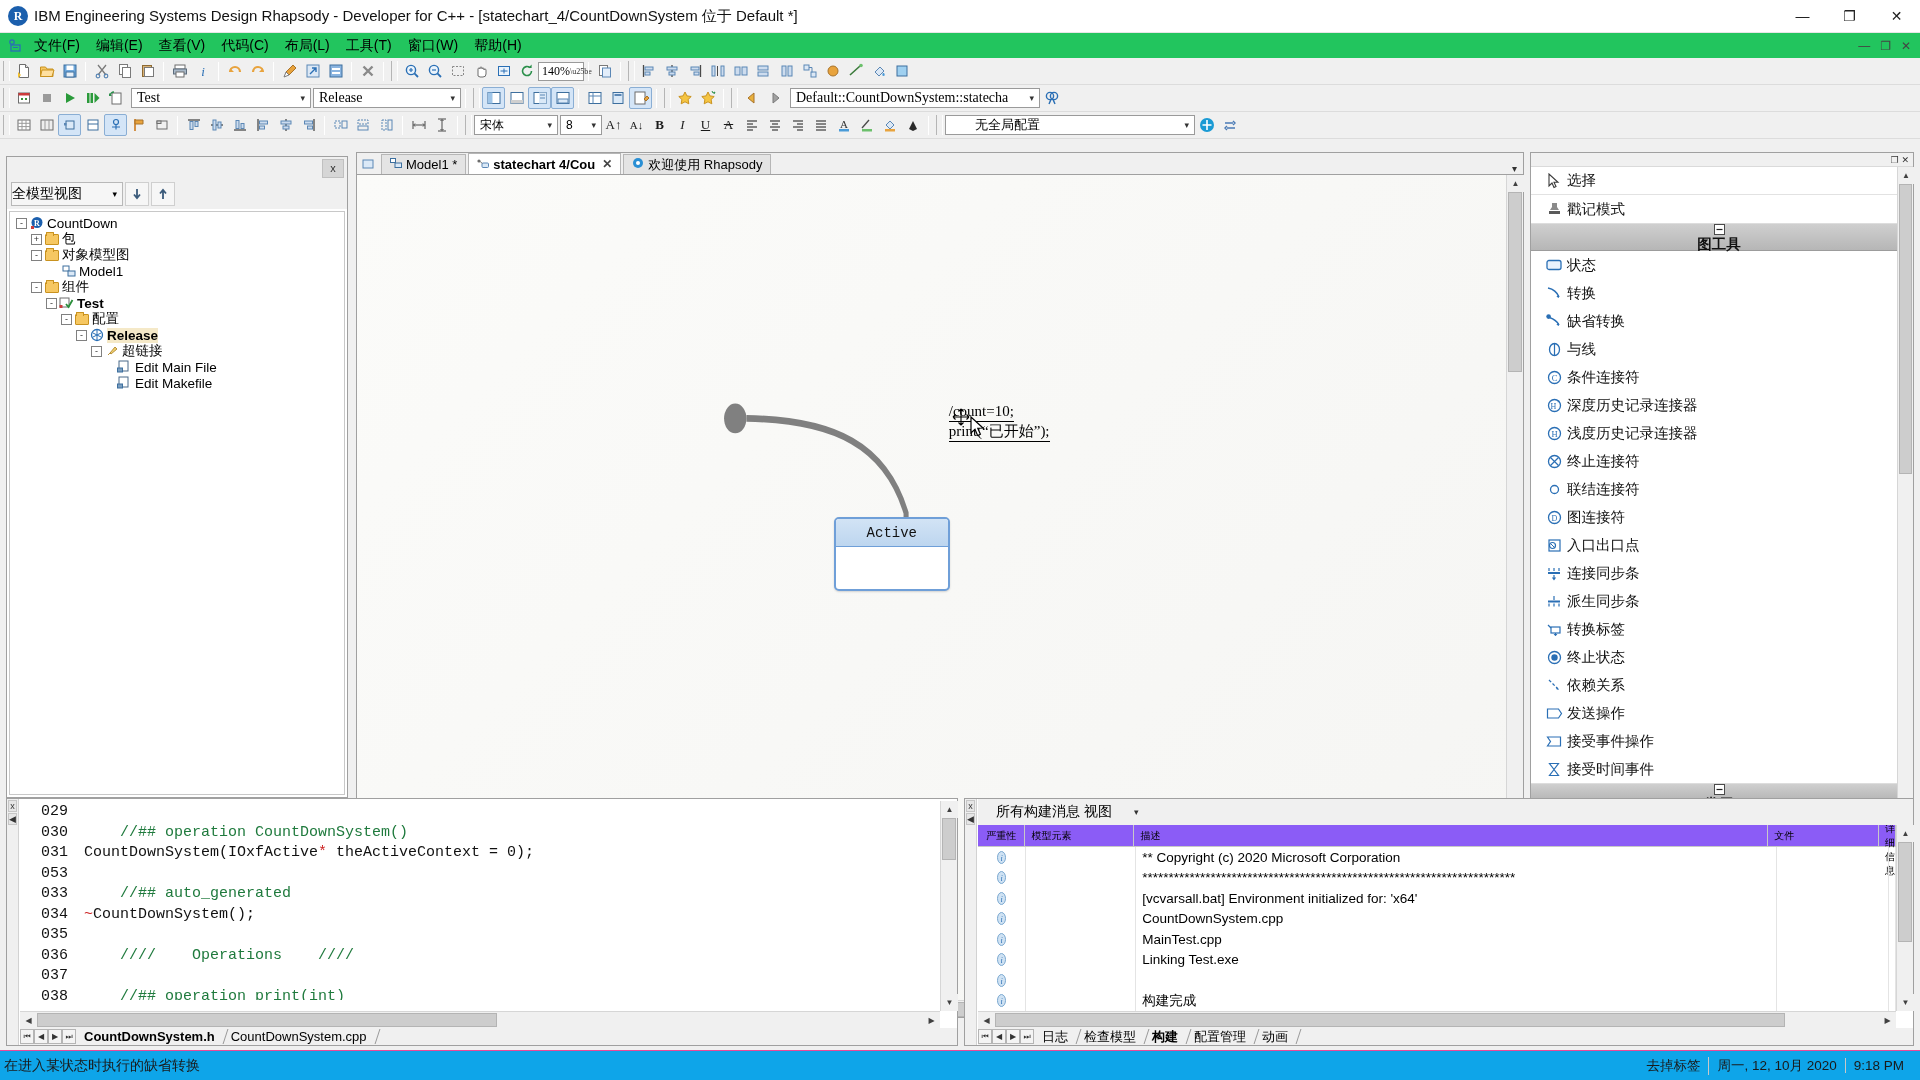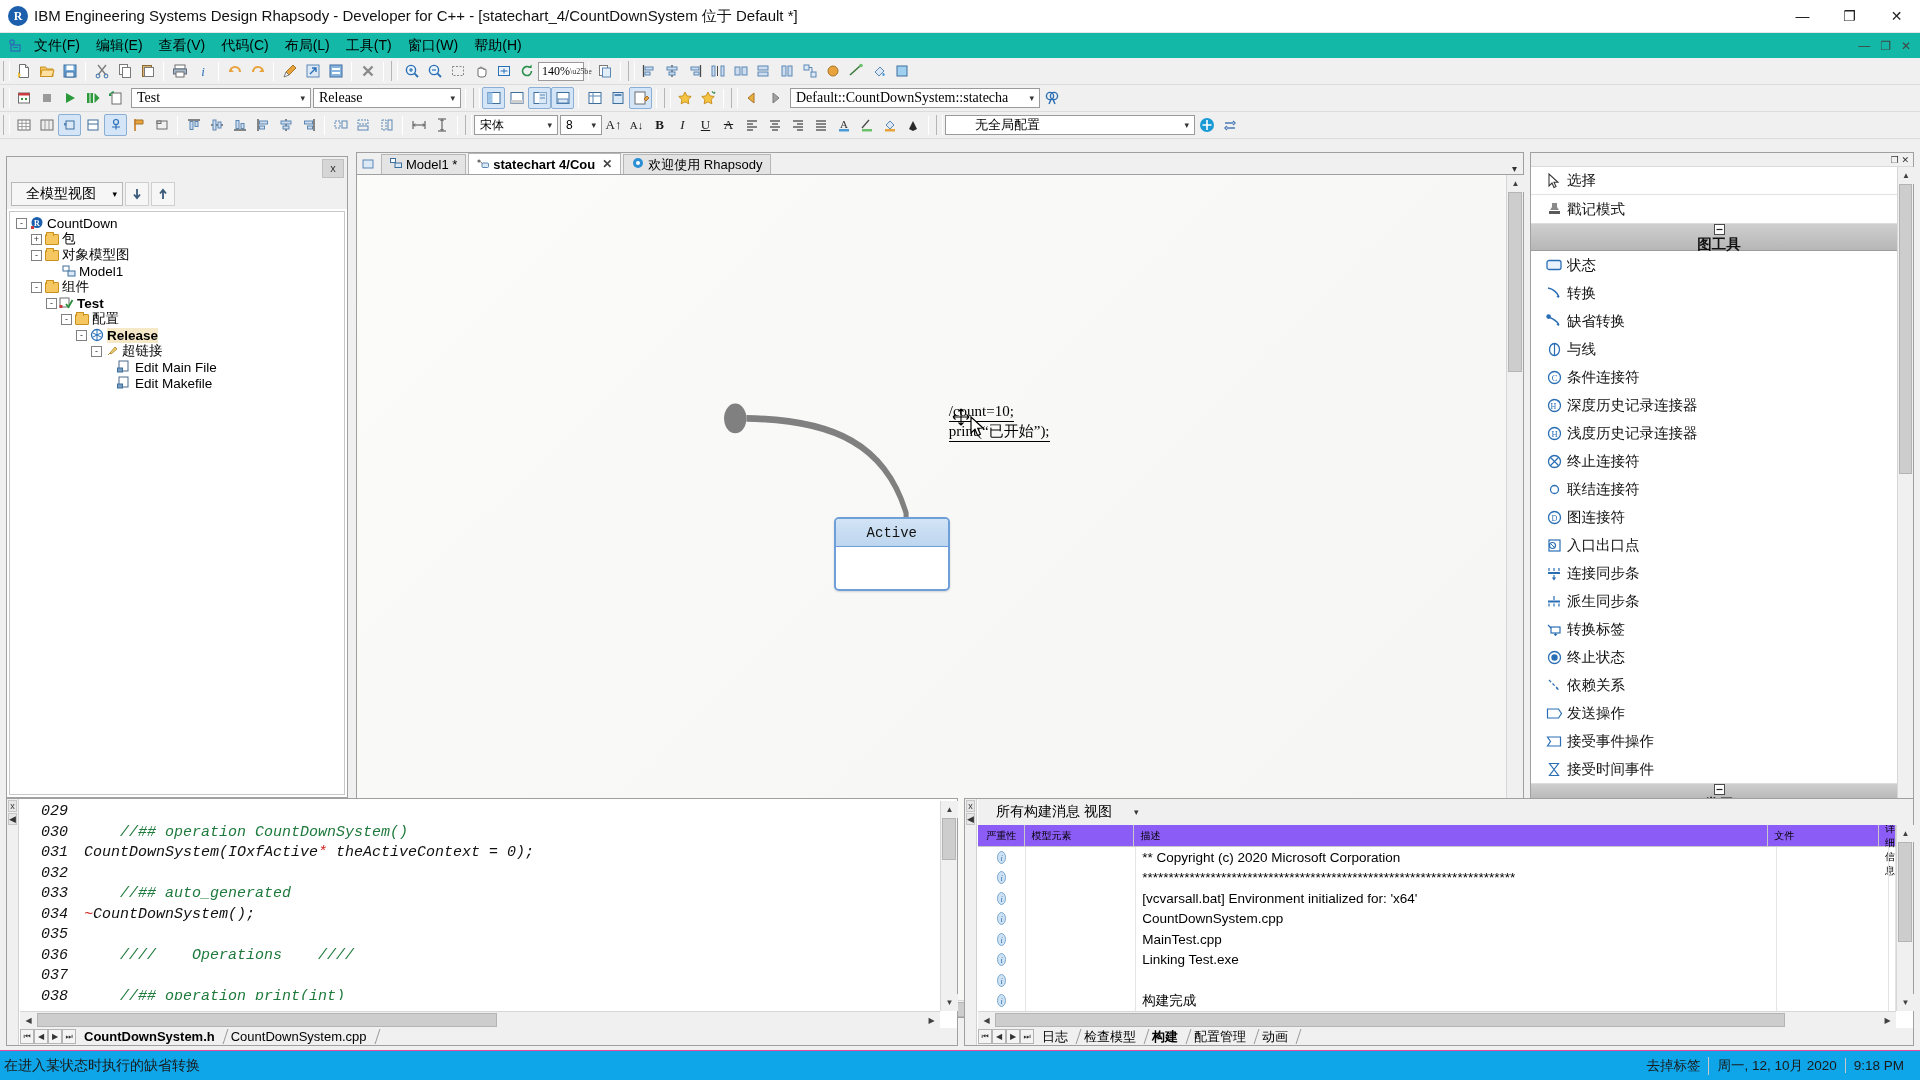--- a/index.html
+++ b/index.html
@@ -27,21 +27,21 @@
   }
   .title-text { font-size: 15px; color: #111; white-space: nowrap; }
   .win-btns { margin-left: auto; display: flex; height: 33px; }
   .win-btn {
     width: 47px; height: 33px; display: flex; align-items: center; justify-content: center;
     color: #222; font-size: 14px;
   }
 
   
   .menubar {
-    height: 25px; background: #14b8a6; display: flex; align-items: center;
+    height: 25px; background: #22c55e; display: flex; align-items: center;
     padding-left: 4px; position: relative;
   }
   .menu-icon { width: 22px; height: 20px; display:flex; align-items:center; justify-content:center; }
   .menu-item {
     padding: 2px 8px; font-size: 14px; color: #000; white-space: nowrap; cursor: default;
   }
   .menubar .right-min { margin-left: auto; display: flex; padding-right: 4px; }
   .menubar .right-min span { padding: 0 5px; color: #444; font-size: 12px; }
 
   
@@ -89,21 +89,21 @@
   .browser-head { height: 22px; background: #f0f0f0; display:flex; align-items:center; }
   .browser-close {
     margin-left:auto; width: 22px; height: 19px; background:#d6d6d6;
     display:flex;align-items:center;justify-content:center;font-size:11px;color:#333;
     border:1px solid #c0c0c0; margin-right:3px;
   }
   .browser-toolbar { height: 30px; background:#f0f0f0; display:flex; align-items:center;
                      padding: 2px 4px; gap:2px; }
   .view-combo {
     width: 112px; height: 24px; background:#f6f6f6; border:1px solid #b8b8b8;
-    display:flex; align-items:center; padding-left:14px; font-size:14px;
+    display:flex; align-items:center; padding-left:0; font-size:14px;
   }
   .view-combo .carrow { margin-left:auto; padding-right:5px; font-size:9px; }
   .arrow-btn { width:24px;height:24px;display:flex;align-items:center;justify-content:center;
                border:1px solid #cfcfcf; background:#f6f6f6; }
   .tree {
     position:absolute; left:2px; right:2px; top:54px; bottom:2px;
     background:#fff; border:1px solid #c8c8c8; overflow:hidden; padding-top:3px;
   }
   .tnode { display:flex; align-items:center; height:16px; font-size:13.5px; color:#000;
            white-space:nowrap; }
@@ -189,21 +189,21 @@
               background:#fff; border:1px solid #a0a0a0; }
   .cp-strip { position:absolute; left:0; top:0; width:12px; bottom:0; background:#f0f0f0;
               border-right:1px solid #d2d2d2; }
   .cp-strip .xx { font-size:9px; text-align:center; color:#333; border:1px solid #c6c6c6;
                   background:#e6e6e6; margin:1px; }
   .code {
     position:absolute; left:13px; top:2px; right:17px; bottom:34px; background:#fff;
     font-family: "Liberation Mono", monospace; font-size:15px; overflow:hidden;
     padding-top:2px;
   }
-  .cline { height:20.5px; display:flex; white-space:pre;font-style:italic; }
+  .cline { height:20.5px; display:flex; white-space:pre; }
   .lno { width:64px; text-align:right; padding-right:16px; color:#111; flex:none; }
   .cm { color:#1f7a3d; }
   .ct { color:#111; }
   .cr { color:#cc2020; }
   .code-vsb { position:absolute; right:0; top:2px; bottom:34px; width:17px; background:#f0f0f0;
               border-left:1px solid #d6d6d6;}
   .code-hsb { position:absolute; left:13px; right:17px; bottom:17px; height:17px;
               background:#f0f0f0; border-top:1px solid #d6d6d6; display:flex; }
   .filetabs { position:absolute; left:13px; right:0; bottom:0; height:17px; background:#f0f0f0;
               display:flex; align-items:center; }
@@ -1284,21 +1284,21 @@
 
     <div class="codepane">
       <div class="cp-strip">
         <div class="xx">x</div>
         <div class="xx">◀</div>
       </div>
       <div class="code">
         <div class="cline"><span class="lno">029</span></div>
         <div class="cline"><span class="lno">030</span><span class="ct">    </span><span class="cm">//## operation CountDownSystem()</span></div>
         <div class="cline"><span class="lno">031</span><span class="ct">CountDownSystem(IOxfActive</span><span class="cr">*</span><span class="ct"> theActiveContext = 0);</span></div>
-        <div class="cline"><span class="lno">032</span></div>
+        <div class="cline"><span class="lno">053</span></div>
         <div class="cline"><span class="lno">033</span><span class="ct">    </span><span class="cm">//## auto_generated</span></div>
         <div class="cline"><span class="lno">034</span><span class="cr">~</span><span class="ct">CountDownSystem();</span></div>
         <div class="cline"><span class="lno">035</span></div>
         <div class="cline"><span class="lno">036</span><span class="ct">    </span><span class="cm">////    Operations    ////</span></div>
         <div class="cline"><span class="lno">037</span></div>
         <div class="cline" style="overflow:hidden;height:12px;"><span class="lno">038</span><span class="ct">    </span><span class="cm">//## operation print(int)</span></div>
       </div>
       <div class="code-vsb">
         <div class="sb-arrow">▲</div>
         <div class="sb-thumb" style="height:42px;margin:0 1px;"></div>

